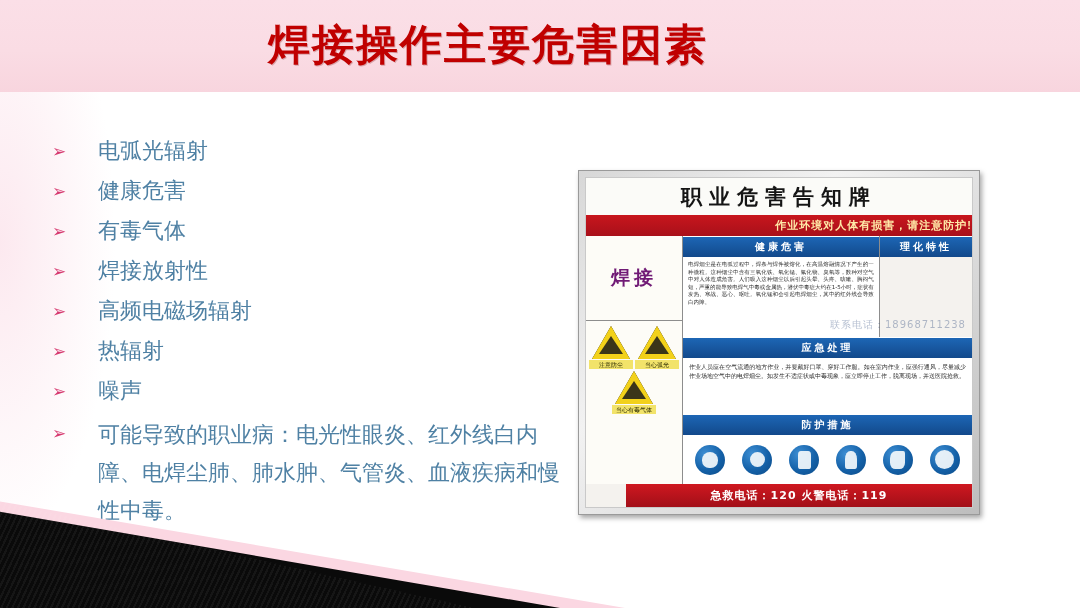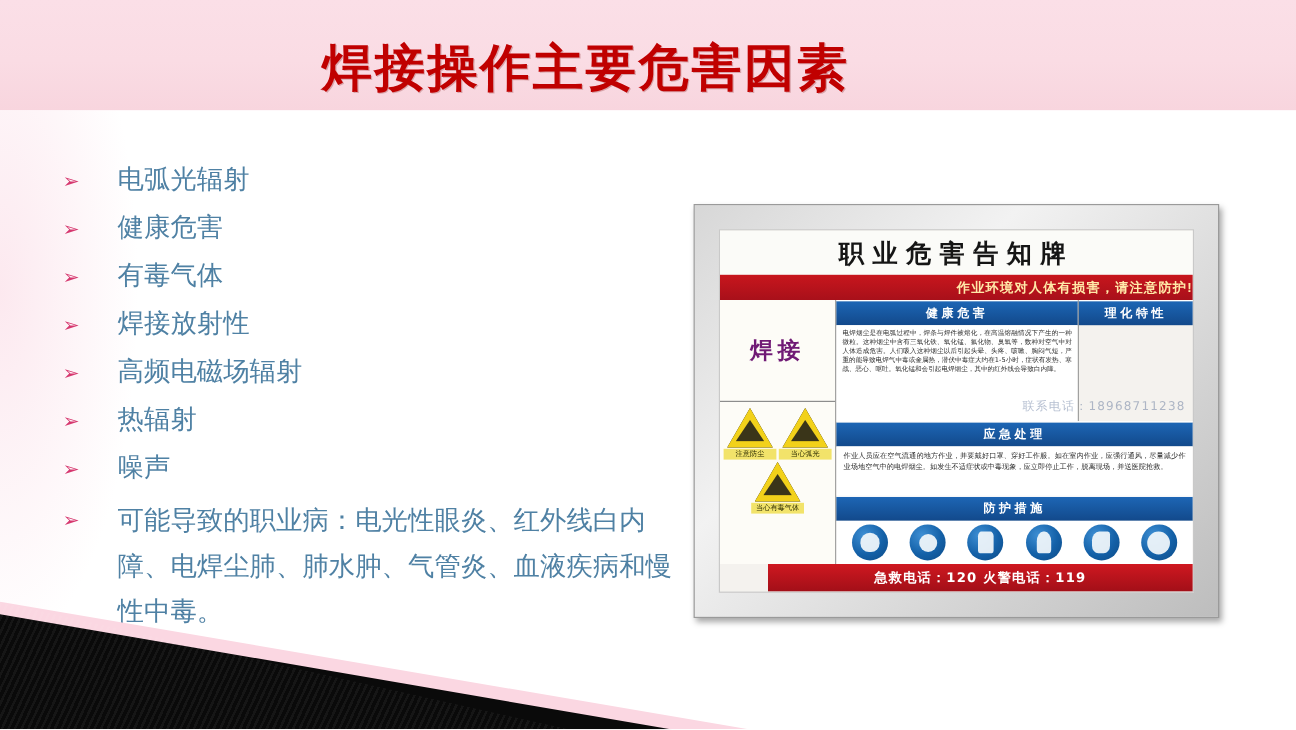--- a/index.html
+++ b/index.html
@@ -29,21 +29,20 @@
     left: 0; top: 16px;
     width: 976px;
     text-align: center;
     font-size: 42px;
     font-weight: bold;
     color: #c00000;
     letter-spacing: 2px;
     line-height: 58px;
     text-shadow: 1px 1px 0 rgba(120,0,0,0.25);
     white-space: nowrap;
-    margin-top: 12px;
   }
 
   
   .body-area {
     position: absolute;
     left: 0; top: 92px;
     width: 1080px;
     height: 516px;
     background:
       radial-gradient(ellipse 160px 420px at 0px 150px, rgba(250,214,226,0.55) 0%, rgba(255,255,255,0) 72%),
@@ -80,23 +79,23 @@
   }
   .bullet-text.para {
     font-size: 22px;
     line-height: 38px;
   }
 
   
   .sign-wrap {
     position: absolute;
     left: 578px; top: 170px;
-    width: 438px; height: 345px;
+    width: 402px; height: 345px;
     background: linear-gradient(135deg,#d7d7d7 0%, #f2f2f2 35%, #bdbdbd 100%);
-    padding: 20px;
+    padding: 6px;
     box-sizing: border-box;
     box-shadow: 2px 3px 5px rgba(0,0,0,0.35);
     border: 1px solid #9a9a9a;
   }
   .sign-inner {
     width: 100%; height: 100%;
     background: #f4f2ee;
     border: 1px solid #c9c9c9;
     box-sizing: border-box;
     display: flex;

